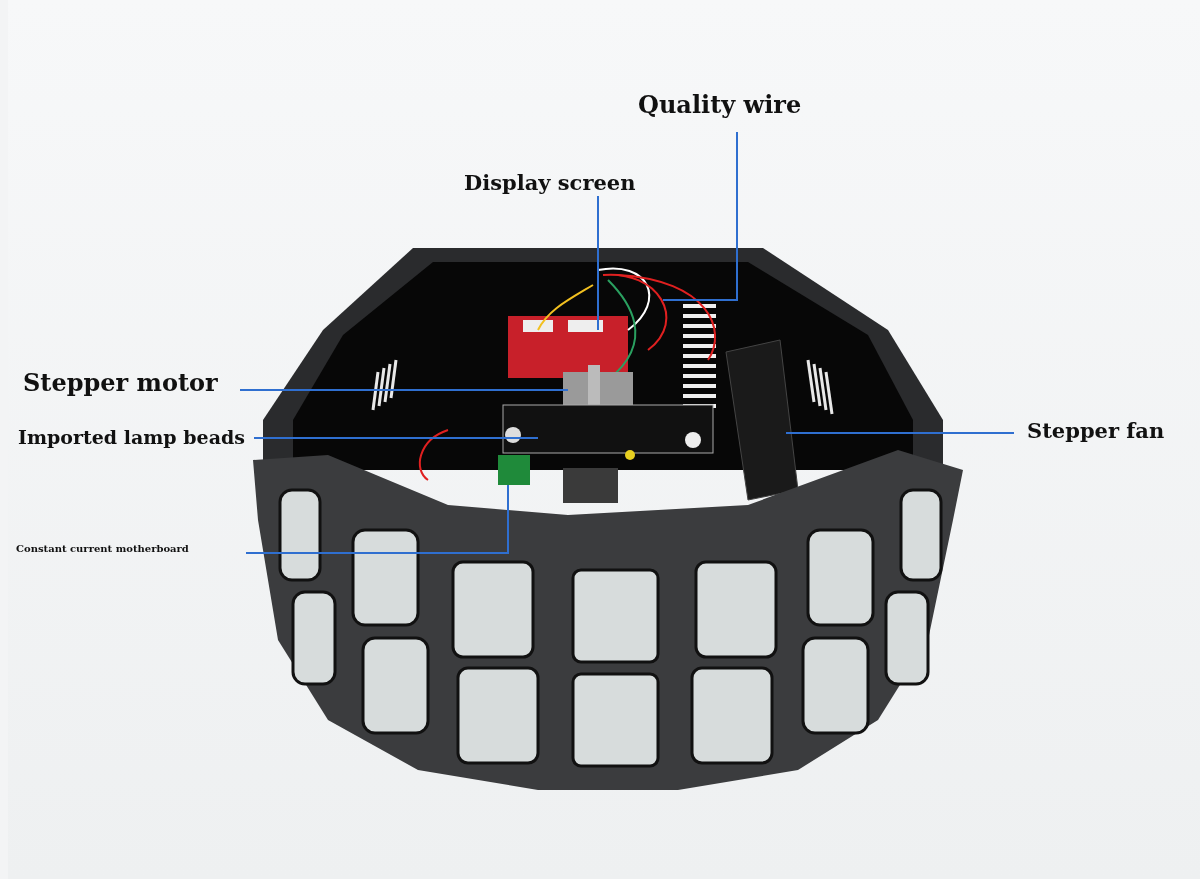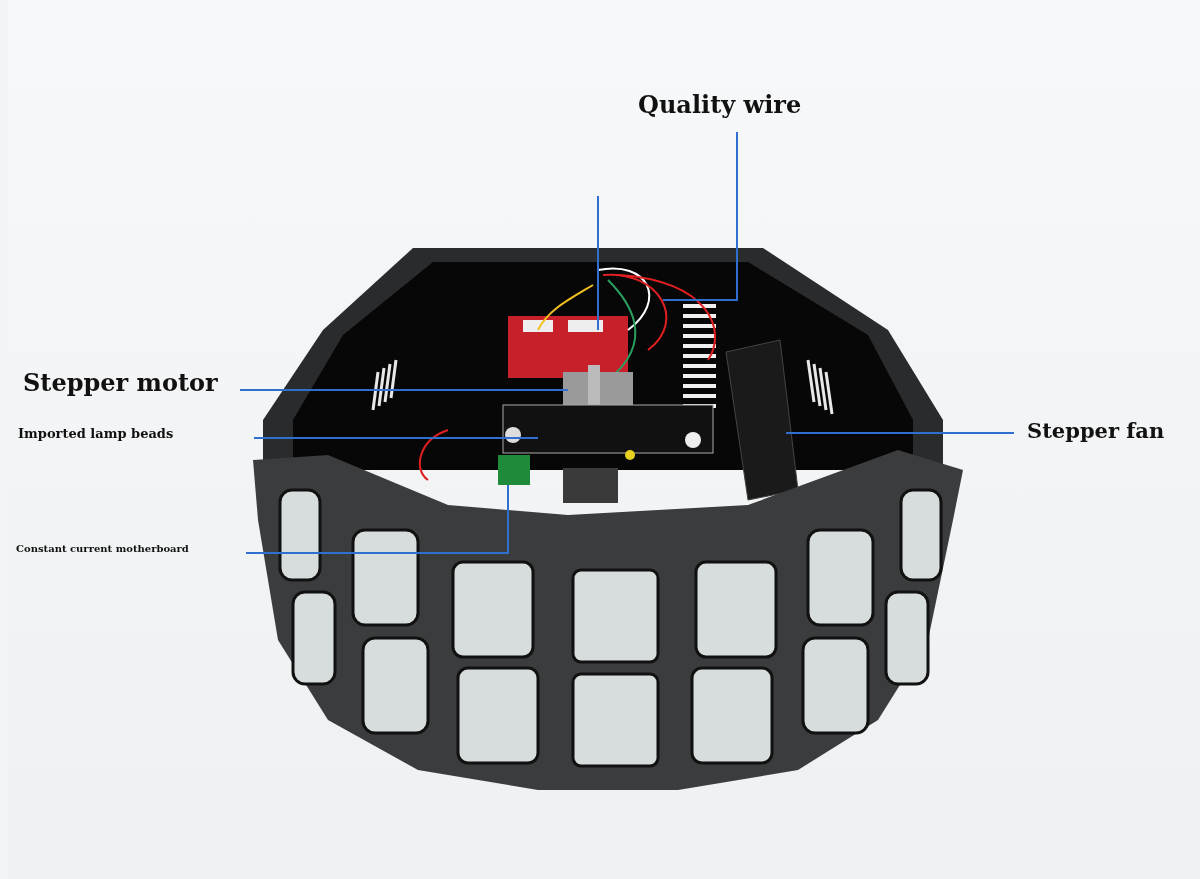--- a/index.html
+++ b/index.html
@@ -1,21 +1,21 @@
 <!DOCTYPE html>
 <html><head>
 <meta charset="utf-8">
 <style>
   html,body{margin:0;padding:0;}
   body{width:1200px;height:879px;background:#f3f4f5;position:relative;overflow:hidden;font-family:"DejaVu Serif","Liberation Serif",serif;}
   .stage{position:absolute;left:8px;top:0;width:1200px;height:879px;background:linear-gradient(#f7f8f9,#eef0f1);}
   .label{position:absolute;font-weight:bold;color:#111;white-space:nowrap;}
   .lbl-xl{font-size:24px;}
   .lbl-l{font-size:21px;}
-  .lbl-m{font-size:13px;}
+  .lbl-m{font-size:19px;}
   .lbl-s{font-size:10px;}
   svg{position:absolute;left:0;top:0;}
 </style>
 </head>
 <body>
 
 <div class="stage">
 
   <svg width="1200" height="879" viewBox="0 0 1200 879">
 
@@ -100,17 +100,18 @@
       <polyline points="729,132 729,300 655,300"></polyline>
       <polyline points="590,196 590,330"></polyline>
       <polyline points="232,390 560,390"></polyline>
       <polyline points="246,438 530,438"></polyline>
       <polyline points="778,433 1006,433"></polyline>
       <polyline points="238,553 500,553 500,485"></polyline>
     </g>
   </svg>
 
   <div class="label lbl-xl" style="left:630px;top:90px;">Quality wire</div>
+  <div class="label lbl-l" style="left:456px;top:170px;">Display screen</div>
   <div class="label lbl-xl" style="left:15px;top:368px;text-align:center;">Stepper motor</div>
   <div class="label lbl-m" style="left:10px;top:426px;">Imported lamp beads</div>
   <div class="label lbl-l" style="left:1019px;top:418px;">Stepper fan</div>
   <div class="label lbl-s" style="left:8px;top:543px;">Constant current motherboard</div>
 </div>
 
 </body></html>

